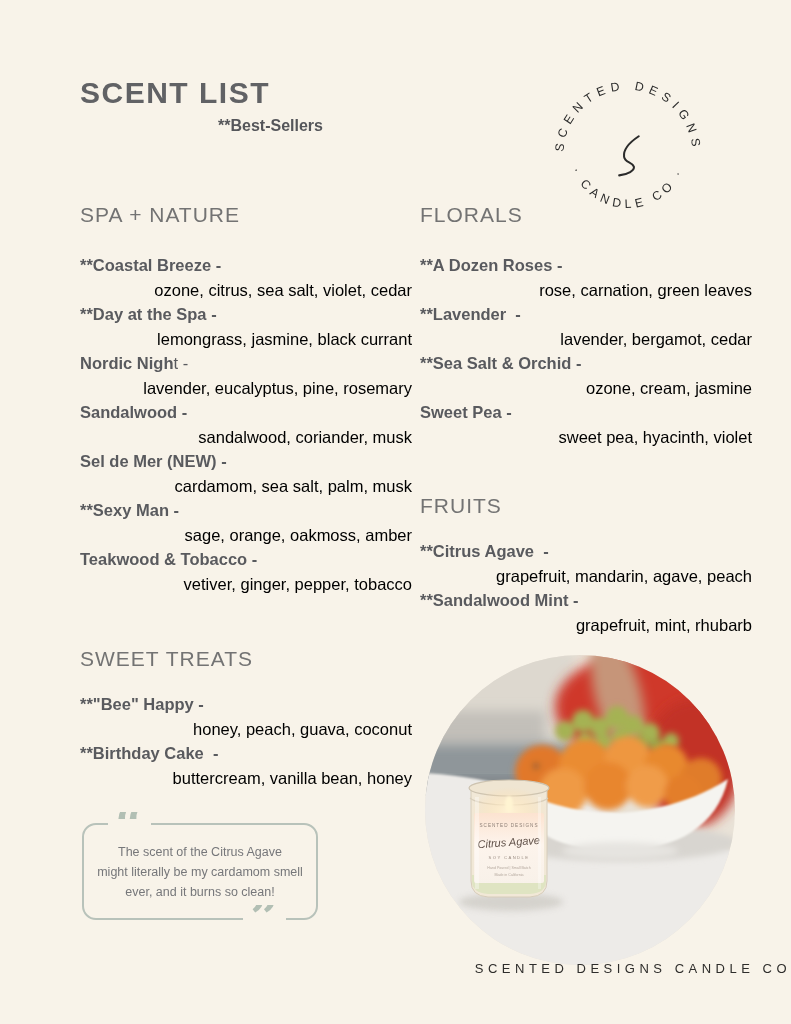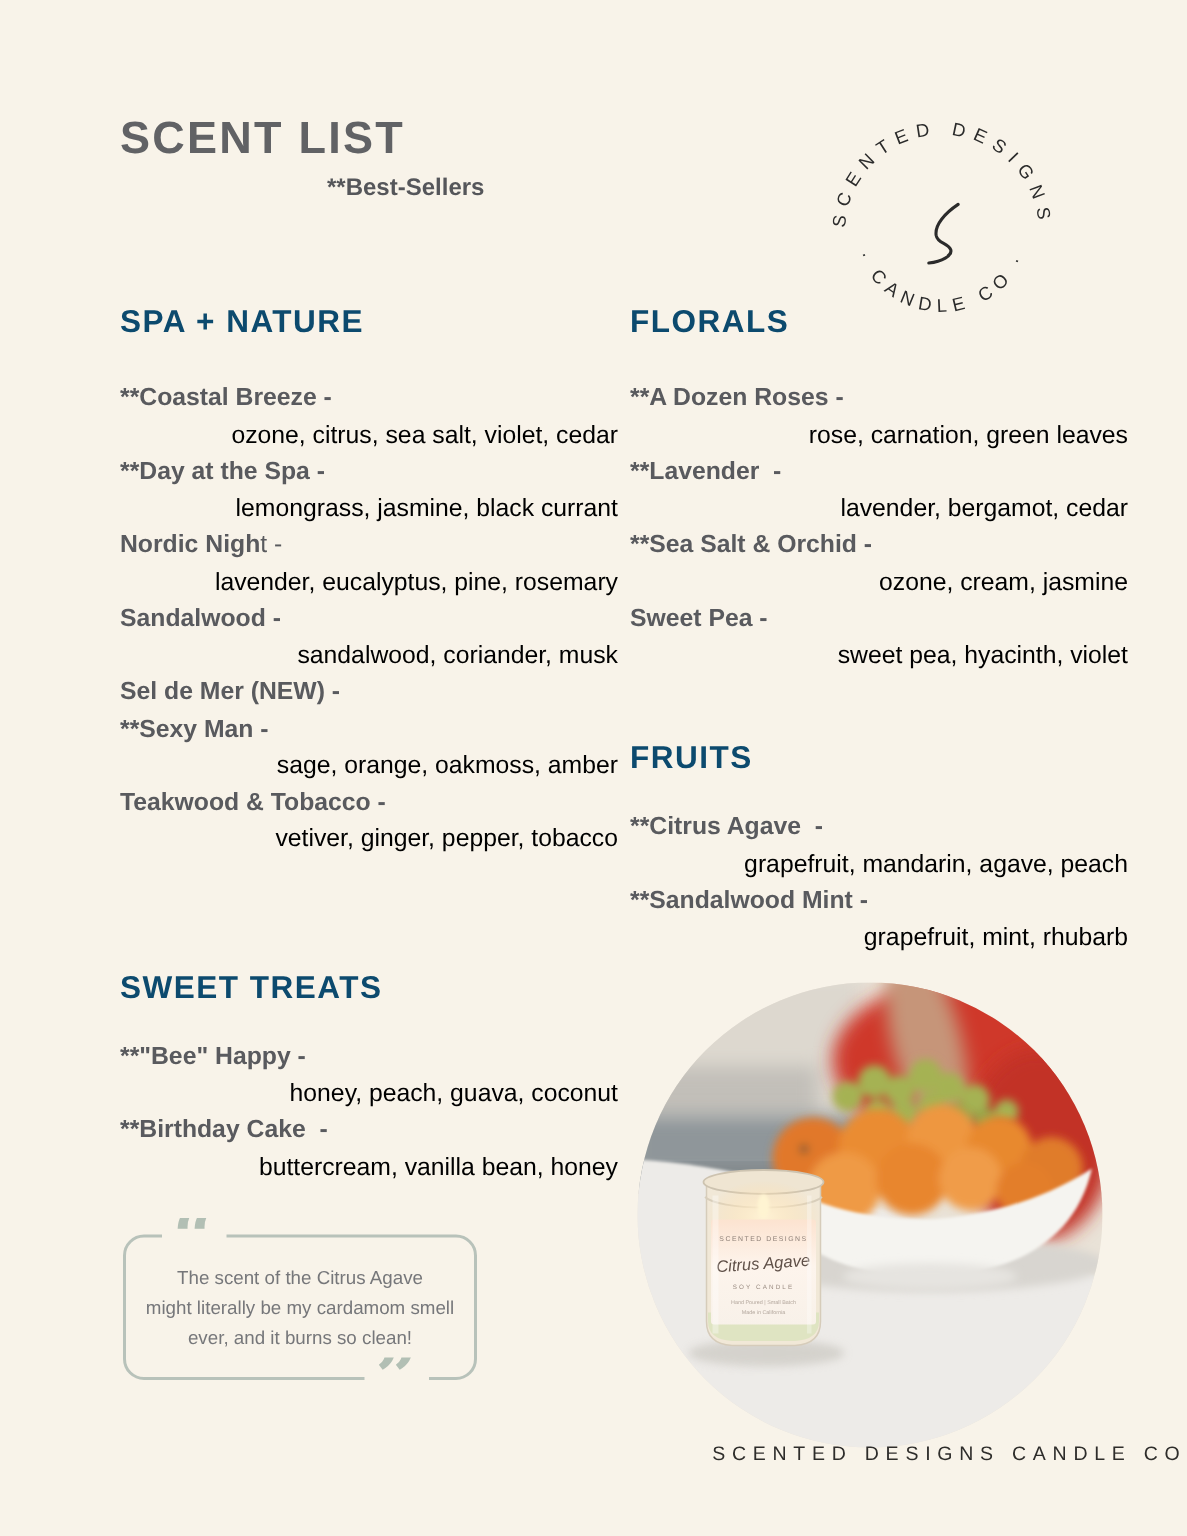--- a/index.html
+++ b/index.html
@@ -29,22 +29,22 @@
   .logo .arc-bottom { letter-spacing:4.5px; }
   .logo-s { fill:none; stroke:#2b2b2b; stroke-width:2.1; stroke-linecap:round; }
 
   
   .scent-section { position:absolute; width:332px; }
   #sec-spa     { left:80px;  top:203px; }
   #sec-sweet   { left:80px;  top:647px; }
   #sec-florals { left:420px; top:203px; }
   #sec-fruits  { left:420px; top:494px; }
   .scent-section h2 {
-    margin:0 0 26px 0; font-size:21px; font-weight:bold;
-    letter-spacing:1px; color:#0c4a6e;
+    margin:0 0 26px 0; font-size:21px; font-weight:normal;
+    letter-spacing:1px; color:#737373;
   }
   #sec-sweet h2, #sec-fruits h2 { margin-bottom:21px; }
   .scent { font-size:16.5px; line-height:24.5px; }
   .scent-name { font-weight:bold; color:#595a5e; white-space:pre-wrap; }
   .scent-name .tail { font-weight:normal; }
   .scent-notes { color:#000000;text-align:right; }
 
   
   .quote-box {
     position:absolute; left:82px; top:823px; width:236px; height:97px;
@@ -111,20 +111,21 @@
         <div class="scent">
           <div class="scent-name">Nordic Nigh<span class="tail">t -</span></div>
           <div class="scent-notes">lavender, eucalyptus, pine, rosemary</div>
         </div>
         <div class="scent">
           <div class="scent-name">Sandalwood -</div>
           <div class="scent-notes">sandalwood, coriander, musk</div>
         </div>
         <div class="scent">
           <div class="scent-name">Sel de Mer (NEW) -</div>
+          <div class="scent-notes">cardamom, sea salt, palm, musk</div>
         </div>
         <div class="scent">
           <div class="scent-name">**Sexy Man -</div>
           <div class="scent-notes">sage, orange, oakmoss, amber</div>
         </div>
         <div class="scent">
           <div class="scent-name">Teakwood &amp; Tobacco -</div>
           <div class="scent-notes">vetiver, ginger, pepper, tobacco</div>
         </div>
       </div>

